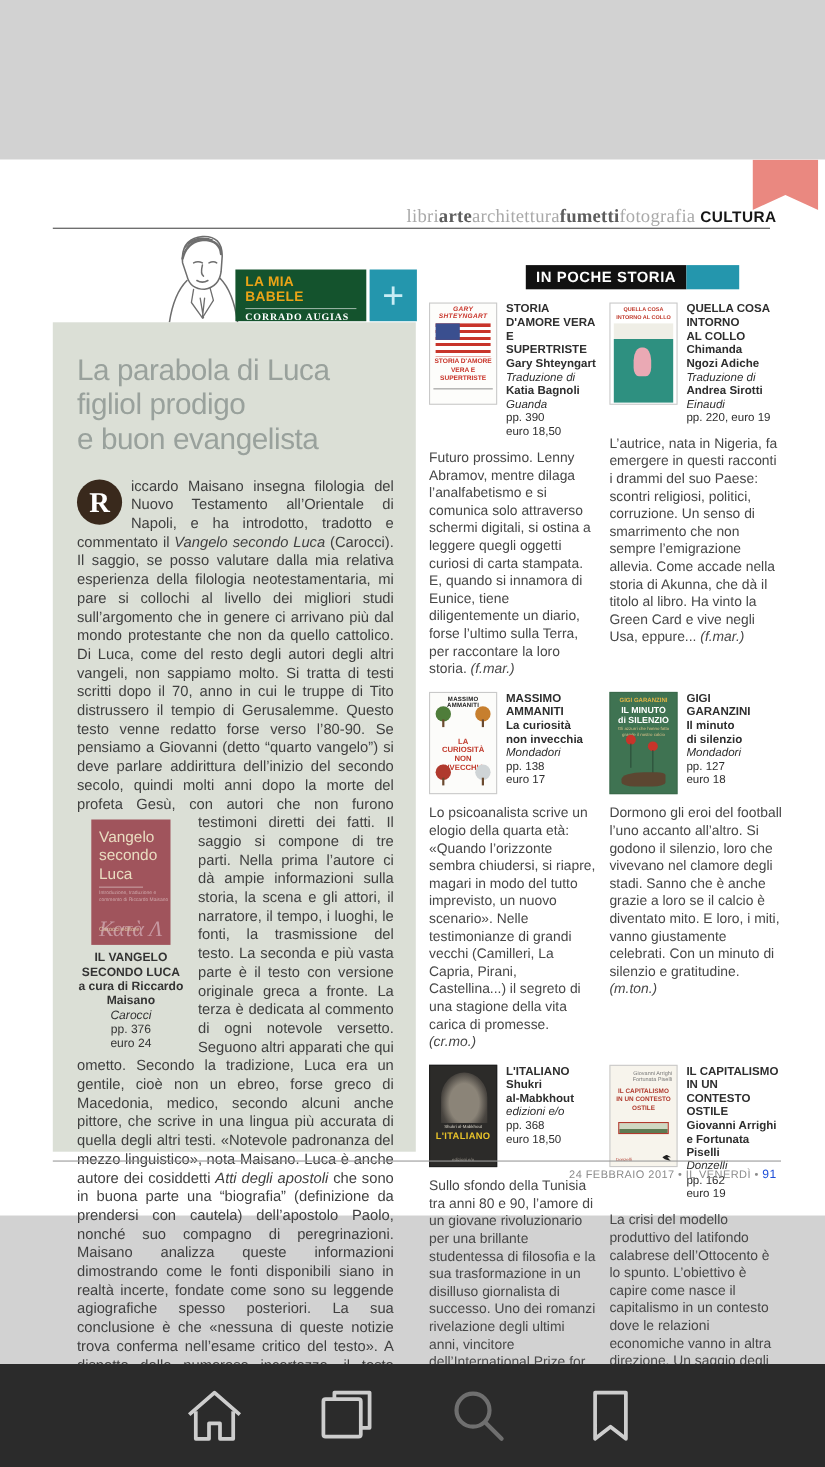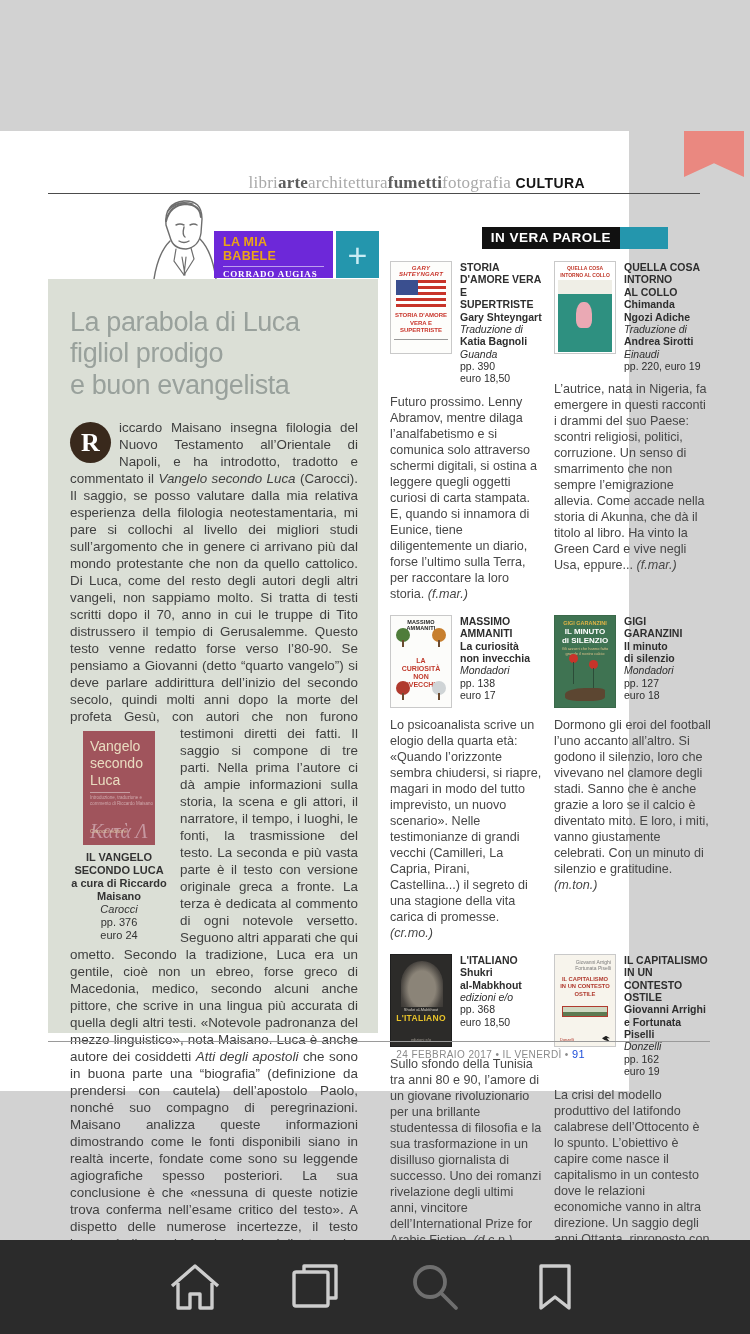--- a/index.html
+++ b/index.html
@@ -1,36 +1,36 @@
 <!DOCTYPE html>
 <html><head>
 <meta charset="utf-8">
 <style>
   * { margin:0; padding:0; box-sizing:border-box; }
   html,body { width:750px; height:1334px; overflow:hidden; background:#d2d2d2;
               font-family:"Liberation Sans", sans-serif; }
   .stage { position:absolute; top:0; left:0; width:750px; height:1334px; }
 
   
-  .page { position:absolute; top:131px; left:0; width:629px; height:960px; background:#ffffff; }
+  .page { position:absolute; top:145px; left:0; width:750px; height:960px; background:#ffffff; }
 
   .ribbon { position:absolute; top:0; left:684px; width:60px; height:46px; background:#ea8880;
             clip-path:polygon(0 0,100% 0,100% 100%,50% 70%,0 100%); }
 
   .hdr-nav { position:absolute; top:42px; right:44px; font-family:"Liberation Serif", serif;
              font-size:17px; color:#a9a9a9; letter-spacing:.2px; }
   .hdr-nav .w-bold { font-weight:bold; color:#5d5d5d; }
   .hdr-nav .section { font-family:"Liberation Sans", sans-serif; font-weight:bold;
                       color:#161616; font-size:14px; letter-spacing:.4px; }
   .hdr-rule { position:absolute; top:62px; left:48px; width:652px; height:1px; background:#4c4c4c; }
 
   
   .portrait { position:absolute; top:64px; left:146px; width:72px; height:84px; }
   .column-box { position:absolute; top:100px; left:214px; width:119px; height:47px;
-                background:#6d28d9; padding:5px 9px; }
+                background:#14532d; padding:5px 9px; }
   .column-title { color:#eba417; font-weight:bold; font-size:12.5px; line-height:1.08;
                   letter-spacing:.3px; white-space:pre-line; }
   .column-sep { height:1px; background:rgba(255,255,255,.55); margin:3px 0 2px; }
   .column-author { color:#ffffff; font-family:"Liberation Serif", serif; font-size:9px;
                    letter-spacing:.8px; font-weight:bold; }
   .plus-btn { position:absolute; top:100px; left:336px; width:43px; height:47px; background:#2496ad;
               display:flex; align-items:center; justify-content:center; cursor:pointer; }
   .plus-btn span { color:#c9ecf4; font-size:34px; font-weight:300; line-height:30px; }
 
   
@@ -210,21 +210,21 @@
               <span class="bc-pub" style="display:block">Carocci</span>
               <span class="bc-meta" style="display:block">pp. 376
 euro 24</span>
             </span>
           </span><span>testimoni diretti dei fatti. Il saggio si compone di tre parti. Nella prima l’autore ci dà ampie informazioni sulla storia, la scena e gli attori, il narratore, il tempo, i luoghi, le fonti, la trasmissione del testo. La seconda e più vasta parte è il testo con versione originale greca a fronte. La terza è dedicata al commento di ogni notevole versetto. Seguono altri apparati che qui ometto. Secondo la tradizione, Luca era un gentile, cioè non un ebreo, forse greco di Macedonia, medico, secondo alcuni anche pittore, che scrive in una lingua più accurata di quella degli altri testi. «Notevole padronanza del mezzo linguistico», nota Maisano. Luca è anche autore dei cosiddetti </span><i>Atti degli apostoli</i><span> che sono in buona parte una “biografia” (definizione da prendersi con cautela) dell’apostolo Paolo, nonché suo compagno di peregrinazioni. Maisano analizza queste informazioni dimostrando come le fonti disponibili siano in realtà incerte, fondate come sono su leggende agiografiche spesso posteriori. La sua conclusione è che «nessuna di queste notizie trova conferma nell’esame critico del testo». A dispetto delle numerose incertezze, il testo lucano è di grande fascino. Luca è l’autore che più si cura dei diseredati e delle donne. Solo lui riferisce le parabole del figliol prodigo e del buon samaritano e appare interessato (come Matteo) alla nascita e all’infanzia di Gesù. Il suo testo è indirizzato ai Gentili (forse ai romani) per dimostrare la santità della nascente comunità cristiana, la sua diffusione nel mondo.</span>
       </div>
     </div>
 
     <div class="right-col">
       <div class="ipp-row">
-        <div class="ipp-label">IN VERA PAROLE</div>
+        <div class="ipp-label">IN POCHE STORIA</div>
         <div class="ipp-teal"></div>
       </div>
 
       <div class="grid">
 
         <div class="card">
           <div class="card-top">
             <div class="cover cover-storia">
               <div class="cs-hand">GARY SHTEYNGART</div>
               <div class="cs-flag">

